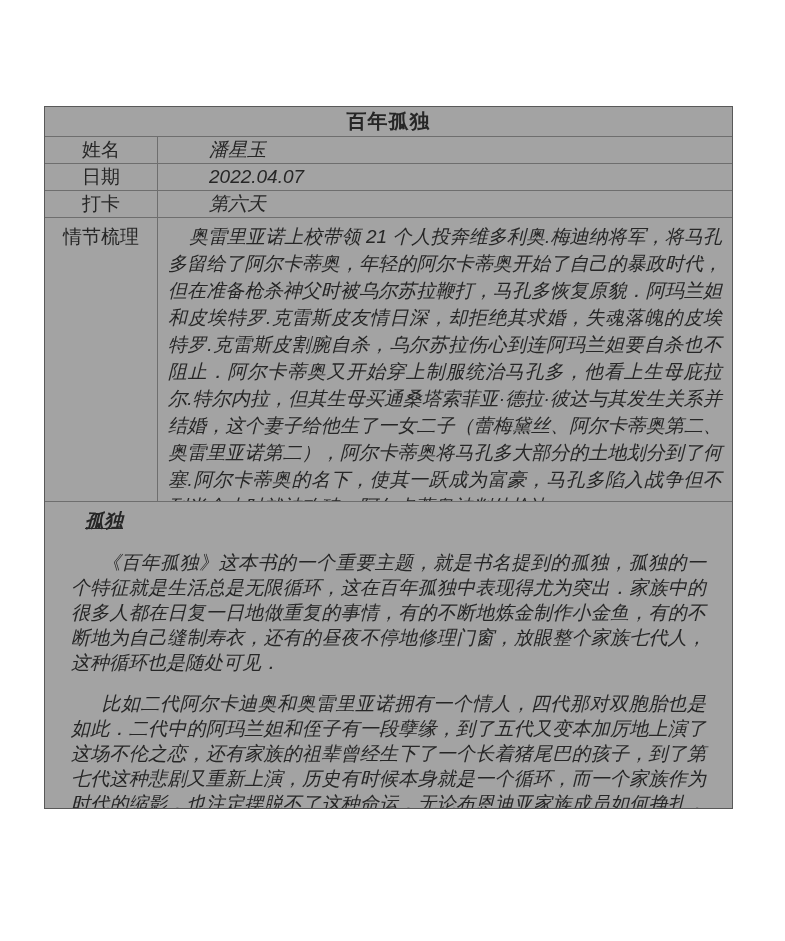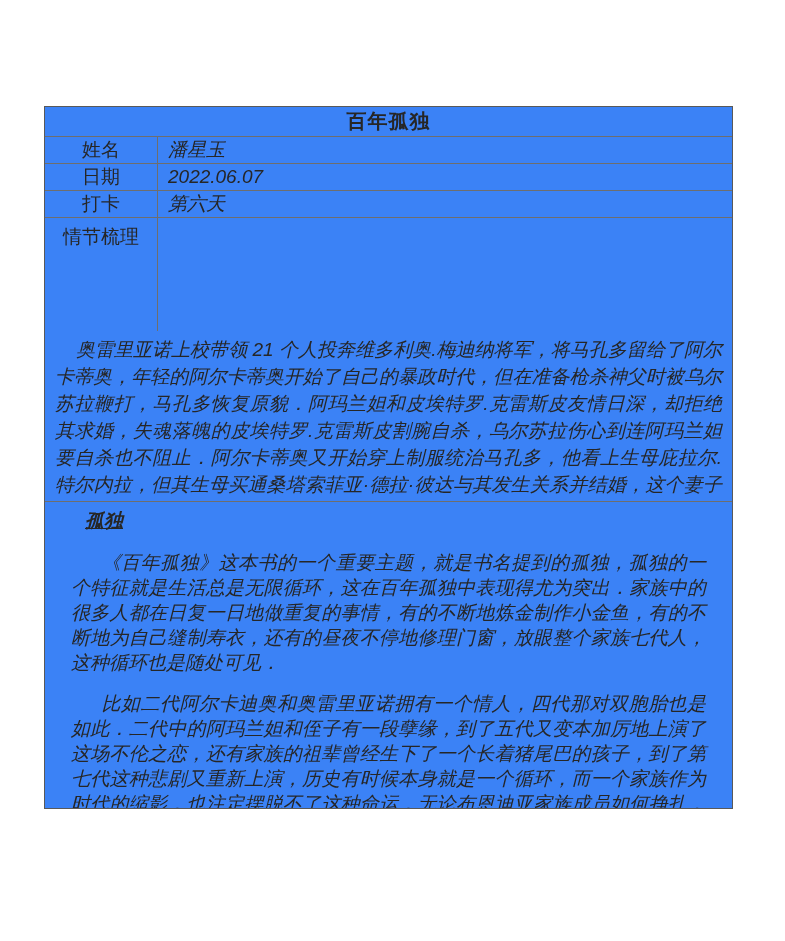--- a/index.html
+++ b/index.html
@@ -19,21 +19,21 @@
     width: 785px;
     height: 941px;
     background: #ffffff;
     overflow: hidden;
   }
   .doc-table {
     position: absolute;
     left: 44px;
     top: 106px;
     width: 687px;
-    background: #3b82f6;
+    background: #a3a3a3;
     border: 1px solid #595959;
     font-size: 19px;
   }
   .row {
     display: flex;
     border-top: 1px solid #6e6e6e;
     box-sizing: content-box;
   }
   .row:first-child { border-top: none; }
 
@@ -41,21 +41,21 @@
     height: 29px;
     align-items: center;
     justify-content: center;
   }
   .title-text {
     font-weight: bold;
     font-size: 20px;
     letter-spacing: 1px;
   }
 
-  .row-field { height: 26px; }
+  .row-field { height: 26px; gap: 41px; }
   .cell-label {
     flex: 0 0 113px;
     width: 113px;
     border-right: 1px solid #6e6e6e;
     display: flex;
     align-items: center;
     justify-content: center;
     box-sizing: border-box;
   }
   .cell-value {
@@ -72,21 +72,21 @@
   .row-block .cell-label {
     align-items: flex-start;
     padding-top: 6px;
   }
   .row-block .cell-value {
     display: block;
     white-space: normal;
     padding: 5px 10px 0 10px;
   }
 
-  .row-plot { height: 283px; flex-direction: column; }
+  .row-plot { height: 283px; }
   .row-reflection { height: 306px; }
 
   .plot-text {
     line-height: 27px;
     text-indent: 1.1em;
     text-align: justify;
   }
   .reflection-heading {
     font-weight: bold;
     text-decoration: underline;
@@ -110,21 +110,21 @@
       <span class="title-text">百年孤独</span>
     </div>
 
     <div class="row row-field">
       <div class="cell-label">姓名</div>
       <div class="cell-value">潘星玉</div>
     </div>
 
     <div class="row row-field">
       <div class="cell-label">日期</div>
-      <div class="cell-value">2022.06.07</div>
+      <div class="cell-value">2022.04.07</div>
     </div>
 
     <div class="row row-field">
       <div class="cell-label">打卡</div>
       <div class="cell-value">第六天</div>
     </div>
 
 
     <div class="row row-block row-plot">
       <div class="cell-label">情节梳理</div>

